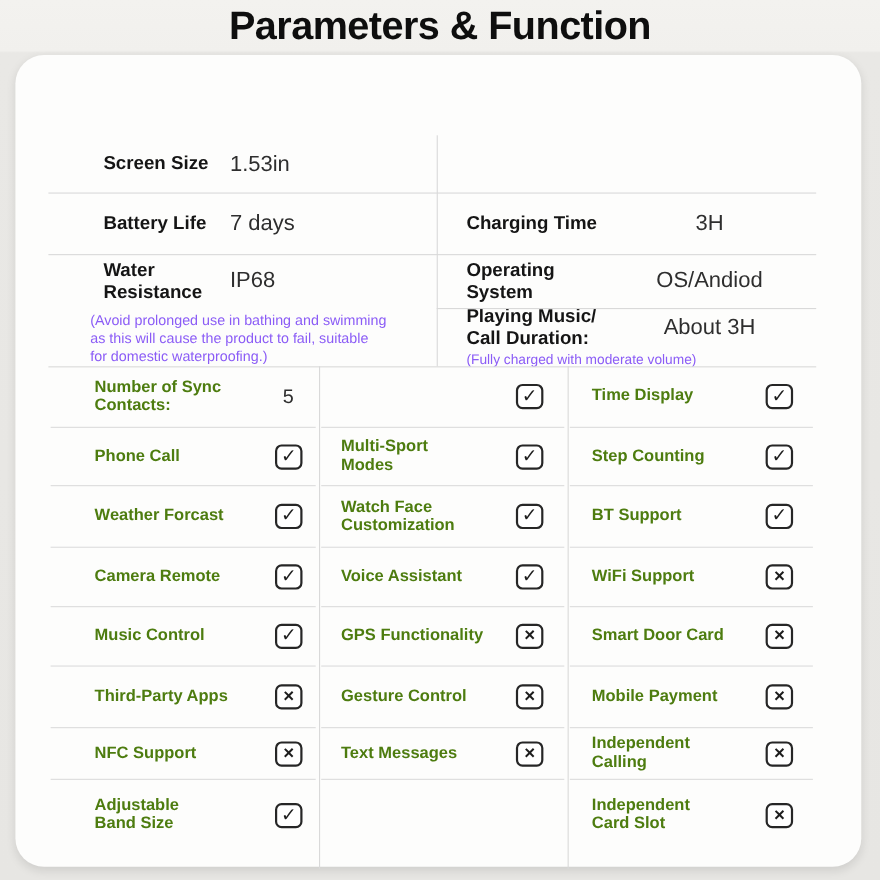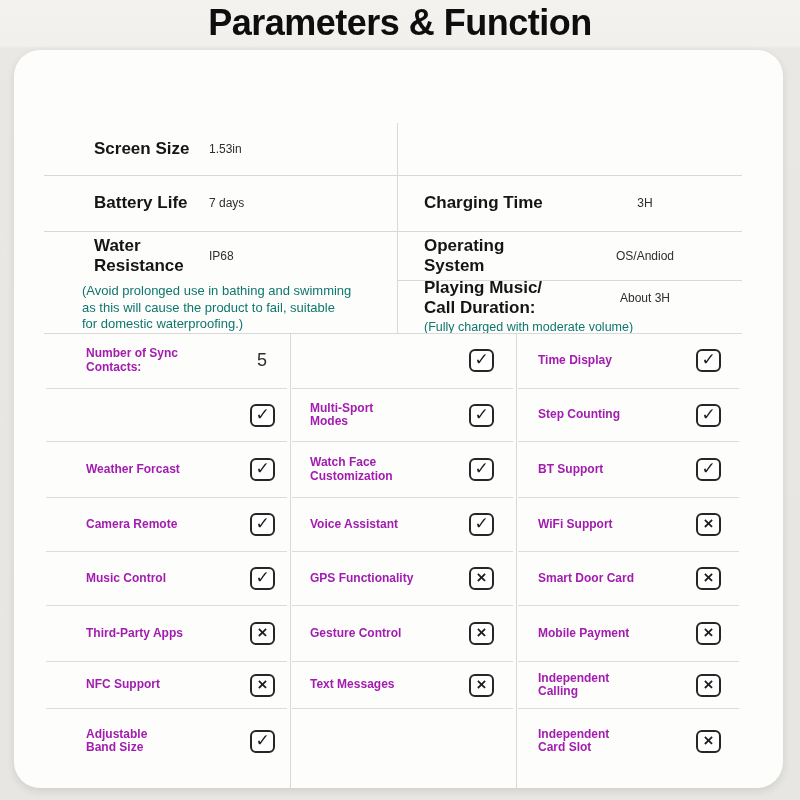--- a/index.html
+++ b/index.html
@@ -29,37 +29,37 @@
   .sr3{top:153px;height:49px;}
   .stack{position:absolute;display:flex;flex-direction:column;justify-content:center;box-sizing:border-box;}
   .sl3{left:0;width:353px;top:153px;height:102px;}
   .sr4{left:353px;width:345px;top:202px;height:53px;}
   .stack .main{display:flex;align-items:center;}
   .sl3 .main{padding-left:50px;height:52px;}
   .sr4 .main{padding-left:27px;}
   .slabel{font-size:17px;font-weight:700;color:#151515;white-space:pre-line;line-height:1.15;flex:none;}
   .sl .slabel,.sl3 .slabel{width:115px;}
   .sr .slabel,.sr4 .slabel{flex:1;}
-  .svalue{font-size:12px;font-weight:400;color:#2e2e2e;flex:none;}
+  .svalue{font-size:20px;font-weight:400;color:#2e2e2e;flex:none;}
   .sl .svalue,.sl3 .svalue{flex:1;text-align:left;}
   .sr .svalue,.sr4 .svalue{width:160px;margin-right:17px;text-align:center;}
-  .snote{font-size:13px;color:#0f766e;line-height:1.28;white-space:pre-line;}
+  .snote{font-size:13px;color:#8b5cf6;line-height:1.28;white-space:pre-line;}
   .sl3 .snote{padding-left:38px;margin-top:3px;}
   .sr4 .snote{padding-left:27px;font-size:12.5px;margin-top:1px;}
   
   .fcol{position:absolute;top:255px;display:grid;grid-template-rows:55px 53px 56px 54px 54px 56px 47px 65px;}
   .fc1{left:0;width:246px;}
   .fc2{left:246px;width:226px;}
   .fc3{left:472px;width:226px;}
   .fcell{display:flex;align-items:center;box-sizing:border-box;margin:0 3px 0 2px;}
   .fcol .fcell + .fcell{border-top:1px solid #dcdcdc;}
   .fc1 .fcell{padding-left:40px;padding-right:12px;}
   .fc2 .fcell{padding-left:18px;padding-right:19px;}
   .fc3 .fcell{padding-left:20px;padding-right:18px;}
-  .flabel{font-size:12px;font-weight:700;color:#a21caf;white-space:pre-line;line-height:1.12;flex:1;min-width:0;}
+  .flabel{font-size:15px;font-weight:700;color:#4d7c0f;white-space:pre-line;line-height:1.12;flex:1;min-width:0;}
   .fval{flex:none;margin-left:auto;width:26px;text-align:center;font-size:18px;color:#2e2e2e;font-weight:400;}
   .cb{
     flex:none;margin-left:auto;width:21px;height:19px;
     border:2.5px solid #262626;border-radius:6px;
     display:flex;align-items:center;justify-content:center;
     color:#1d1d1d;background:#fff;
   }
   .cb span{font-size:17px;font-weight:700;line-height:1;transform:translateY(-1px);}
 </style>
 </head>
@@ -115,20 +115,21 @@
     <div class="vline" style="left:246px;top:255px;height:457px;"></div>
     <div class="vline" style="left:472px;top:255px;height:457px;"></div>
 
     <div class="fcol fc1">
       <div class="fcell">
         <span class="flabel">Number of Sync
 Contacts:</span>
         <span class="fval">5</span>
       </div>
       <div class="fcell">
+        <span class="flabel">Phone Call</span>
         <span class="cb">
             <span>✓</span>
           </span>
       </div>
       <div class="fcell">
         <span class="flabel">Weather Forcast</span>
         <span class="cb">
             <span>✓</span>
           </span>
       </div>

